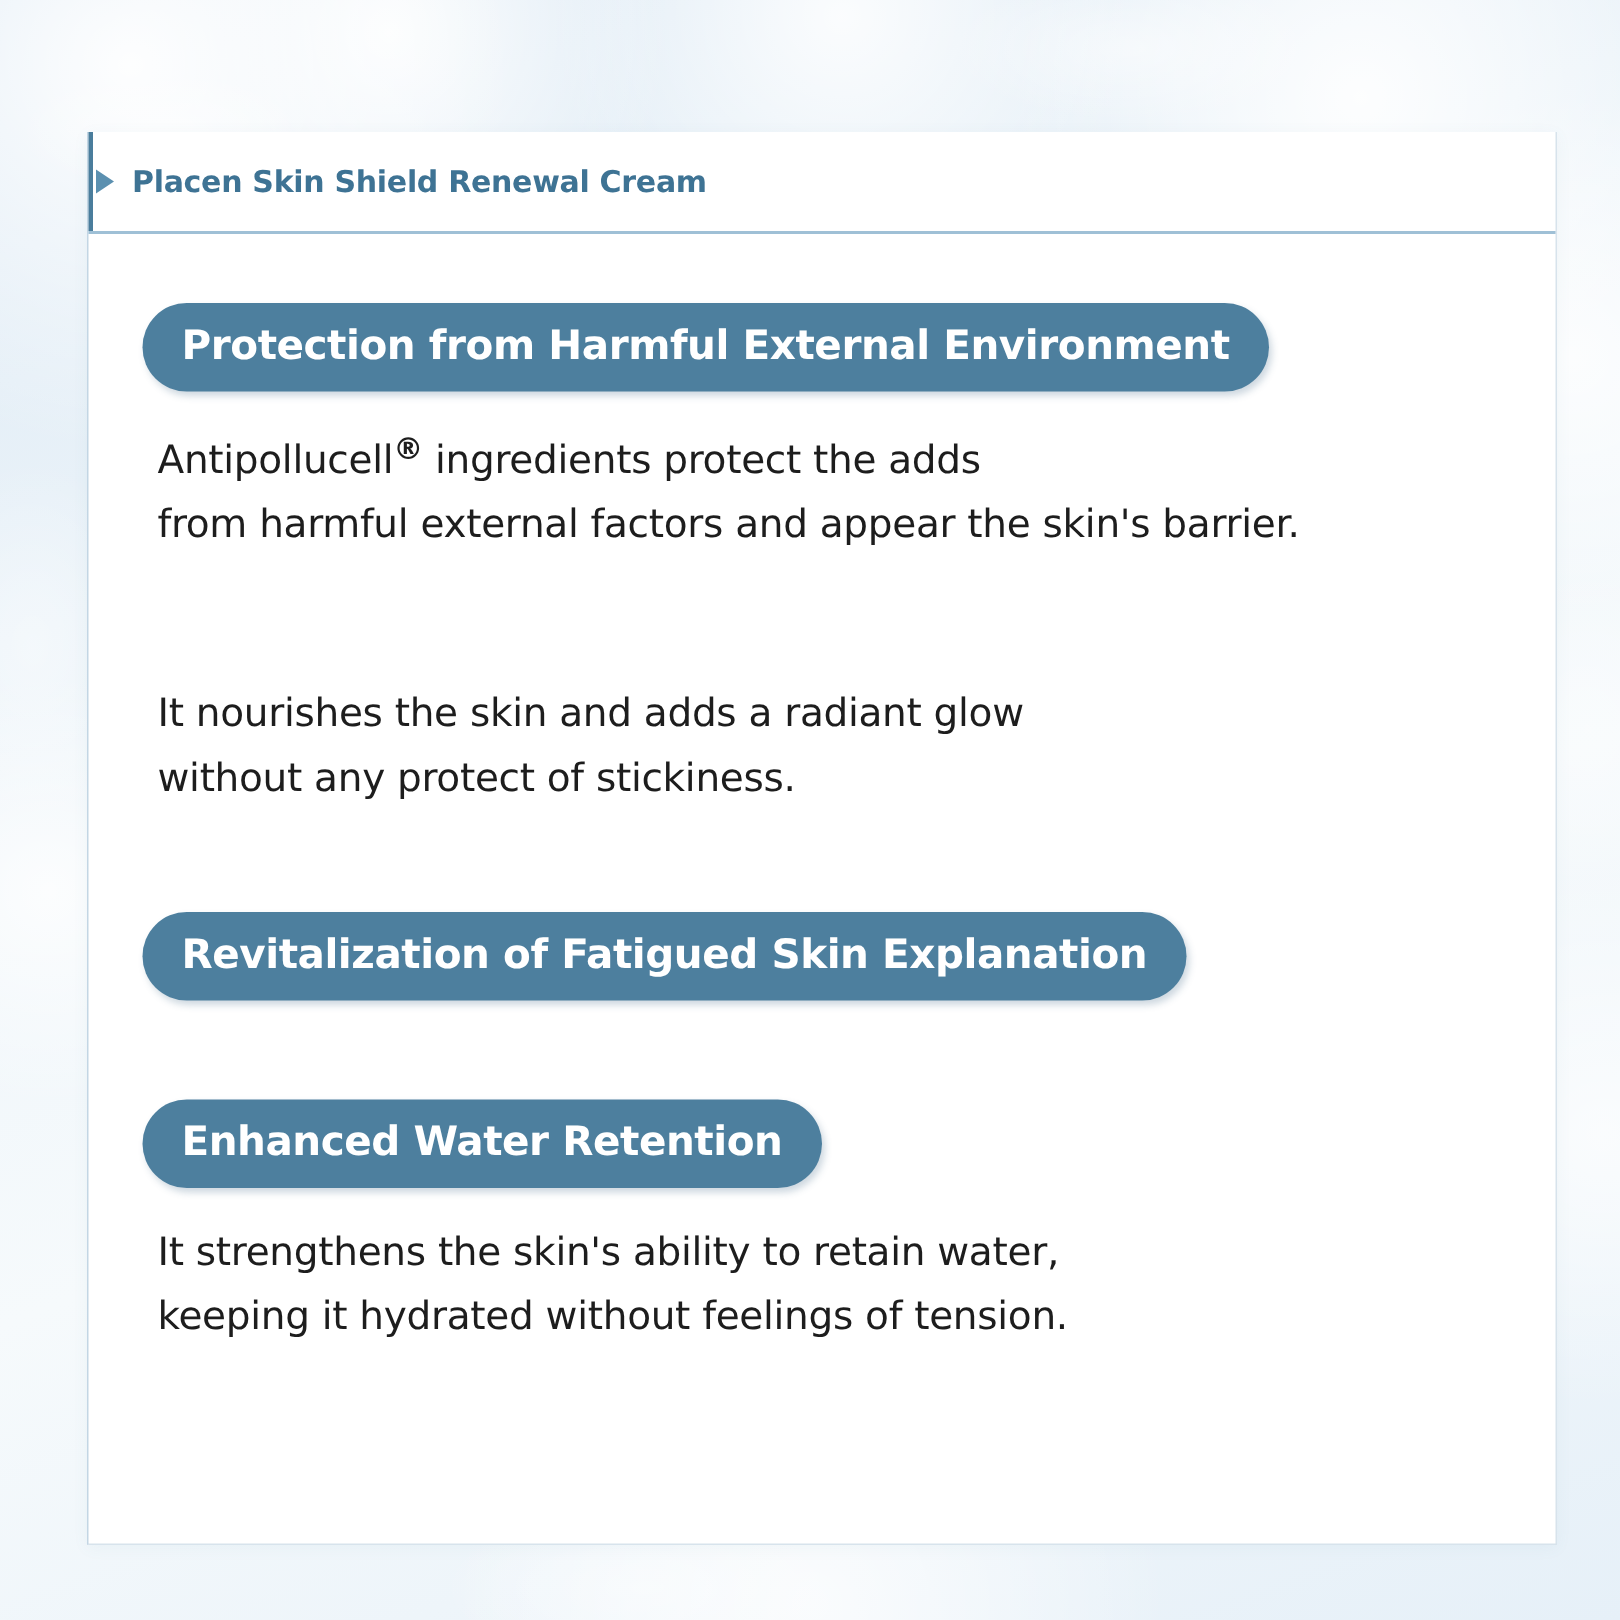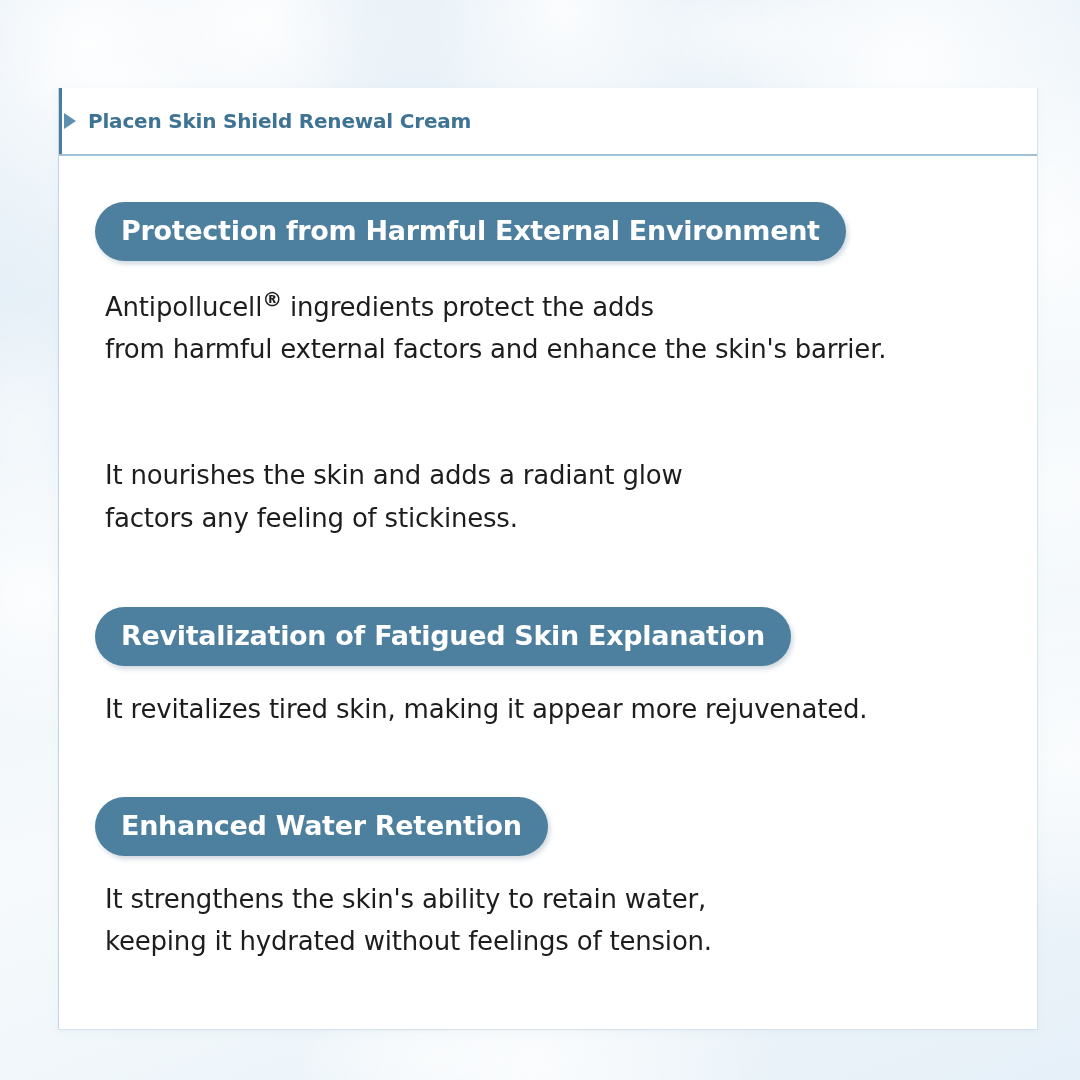--- a/index.html
+++ b/index.html
@@ -139,40 +139,37 @@
     <div class="header-arrow"></div>
     <div class="header-title">Placen Skin Shield Renewal Cream</div>
   </div>
 
   <div class="card-body">
 
     <div class="section">
       <div class="pill">Protection from Harmful External Environment</div>
       <div class="body-text">
         <span>Antipollucell</span><span class="reg">®</span><span> ingredients protect the adds</span><br>
-        <span>from harmful external factors  and enhance the skin's barrier.</span>
+        <span>from harmful external factors  and appear the skin's barrier.</span>
       </div>
     </div>
 
     <div class="gap-1"></div>
 
     <div class="section">
       <div class="body-text">
         <span>It nourishes the skin and adds a radiant glow</span><br>
-        <span>factors any feeling of stickiness.</span>
+        <span>without any protect of stickiness.</span>
       </div>
     </div>
 
     <div class="gap-2"></div>
 
     <div class="section">
       <div class="pill">Revitalization of Fatigued Skin Explanation</div>
-      <div class="body-text">
-        <span>It revitalizes tired skin, making it appear more rejuvenated.</span>
-      </div>
     </div>
 
     <div class="gap-3"></div>
 
     <div class="section">
       <div class="pill">Enhanced Water Retention</div>
       <div class="body-text">
         <span>It strengthens the skin's ability to retain water,</span><br>
         <span>keeping it hydrated without feelings of tension.</span>
       </div>

